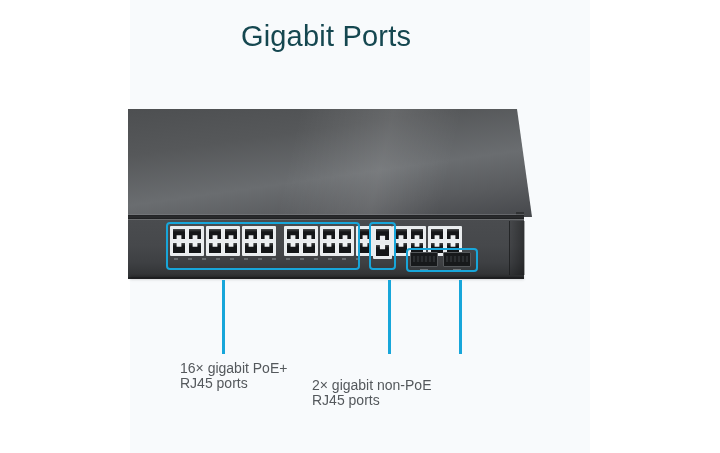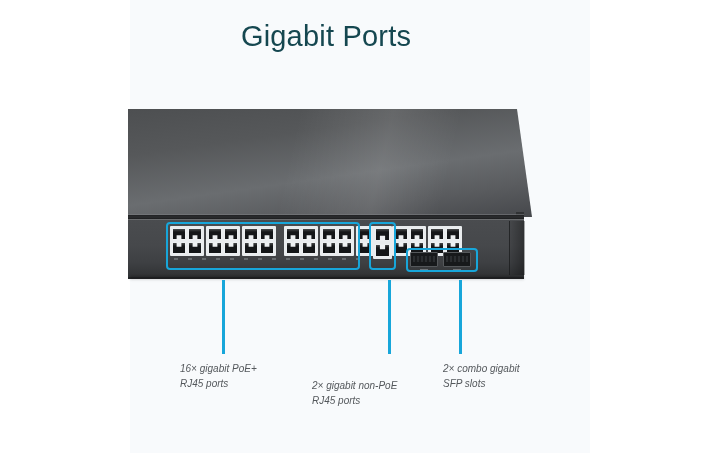--- a/index.html
+++ b/index.html
@@ -146,26 +146,25 @@
   
   .leds{position:absolute;display:flex;gap:10px;}
   .leds i{display:block;width:4px;height:2px;background:#8e9396;opacity:.5;}
 
   
   .leader{position:absolute;width:3px;background:#17a6da;}
 
   
   .caption{
     position:absolute;
-    font-size:10px;
+    font-size:14px;
     line-height:15px;
     color:#54585c;
     white-space:pre-line;
     font-family:"Liberation Sans", sans-serif;
-    font-style:italic;
   }
 </style>
 </head>
 <body>
 
 <div id="stage">
 
   <div class="panel"></div>
 
   <div class="title">Gigabit Ports</div>
@@ -414,16 +413,14 @@
   </div>
 
   <div class="leader" style="left:222px;top:280px;height:74px;"></div>
   <div class="leader" style="left:388px;top:280px;height:74px;"></div>
   <div class="leader" style="left:459px;top:280px;height:74px;"></div>
 
   <div class="caption" style="left:180px;top:361px;width:125px;">16× gigabit PoE+
 RJ45 ports</div>
   <div class="caption" style="left:312px;top:378px;width:132px;">2× gigabit non-PoE
 RJ45 ports</div>
-  <div class="caption" style="left:443px;top:361px;width:130px;">2× combo gigabit
-SFP slots</div>
 
 </div>
 
 </body></html>

